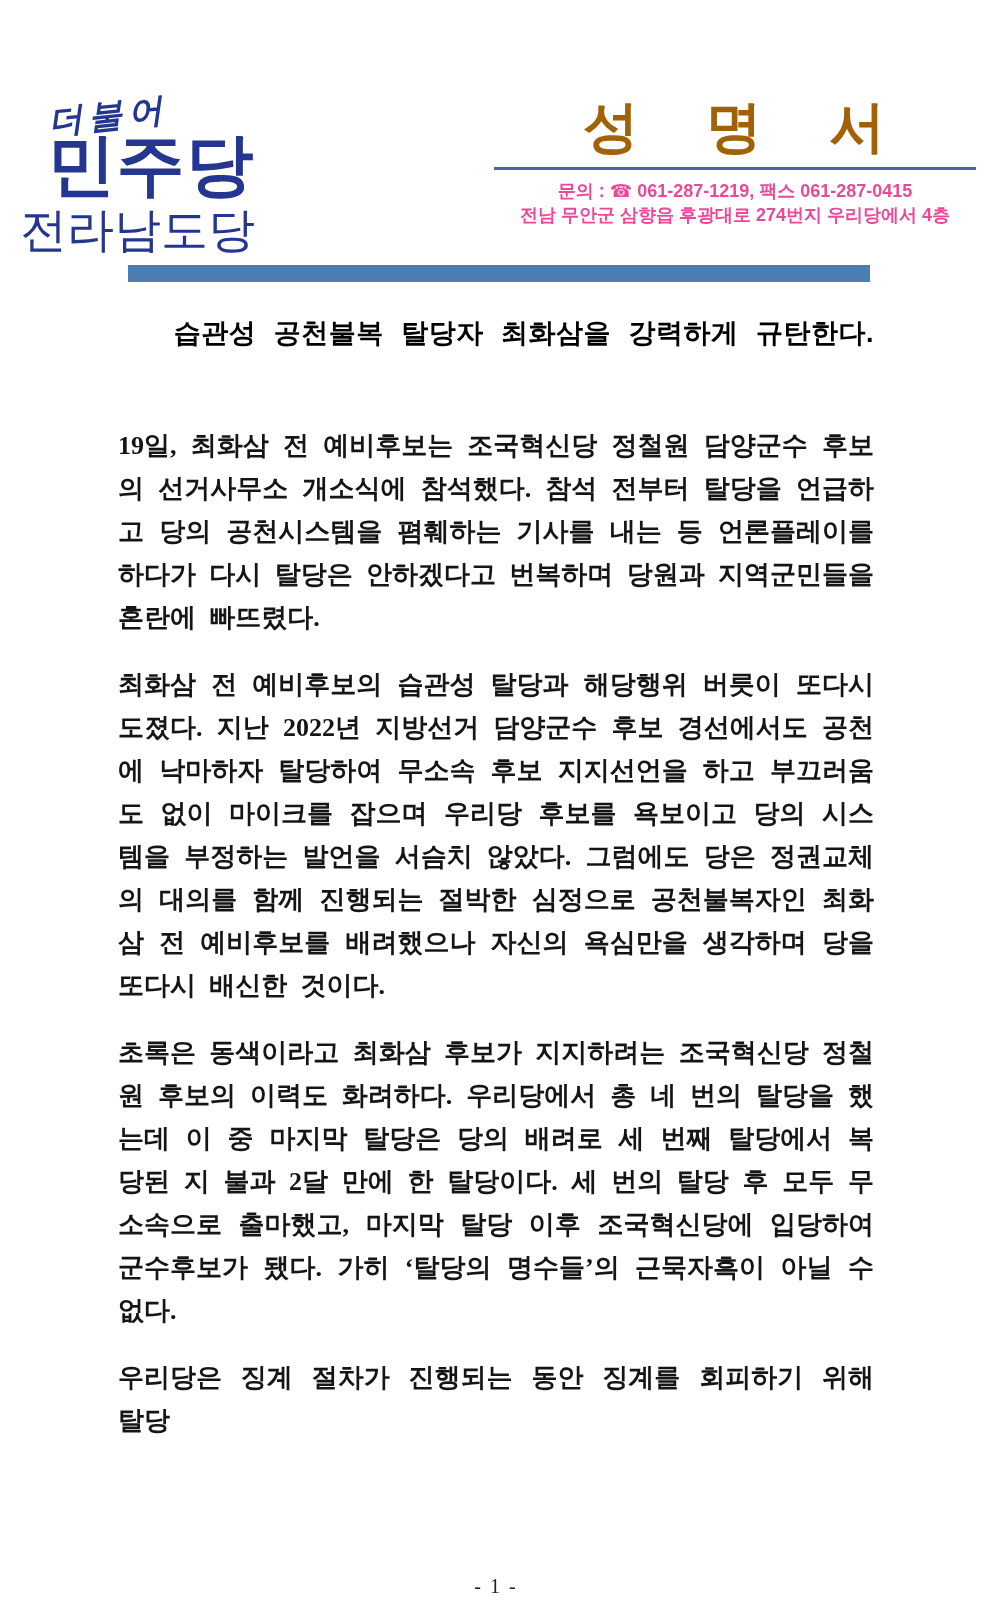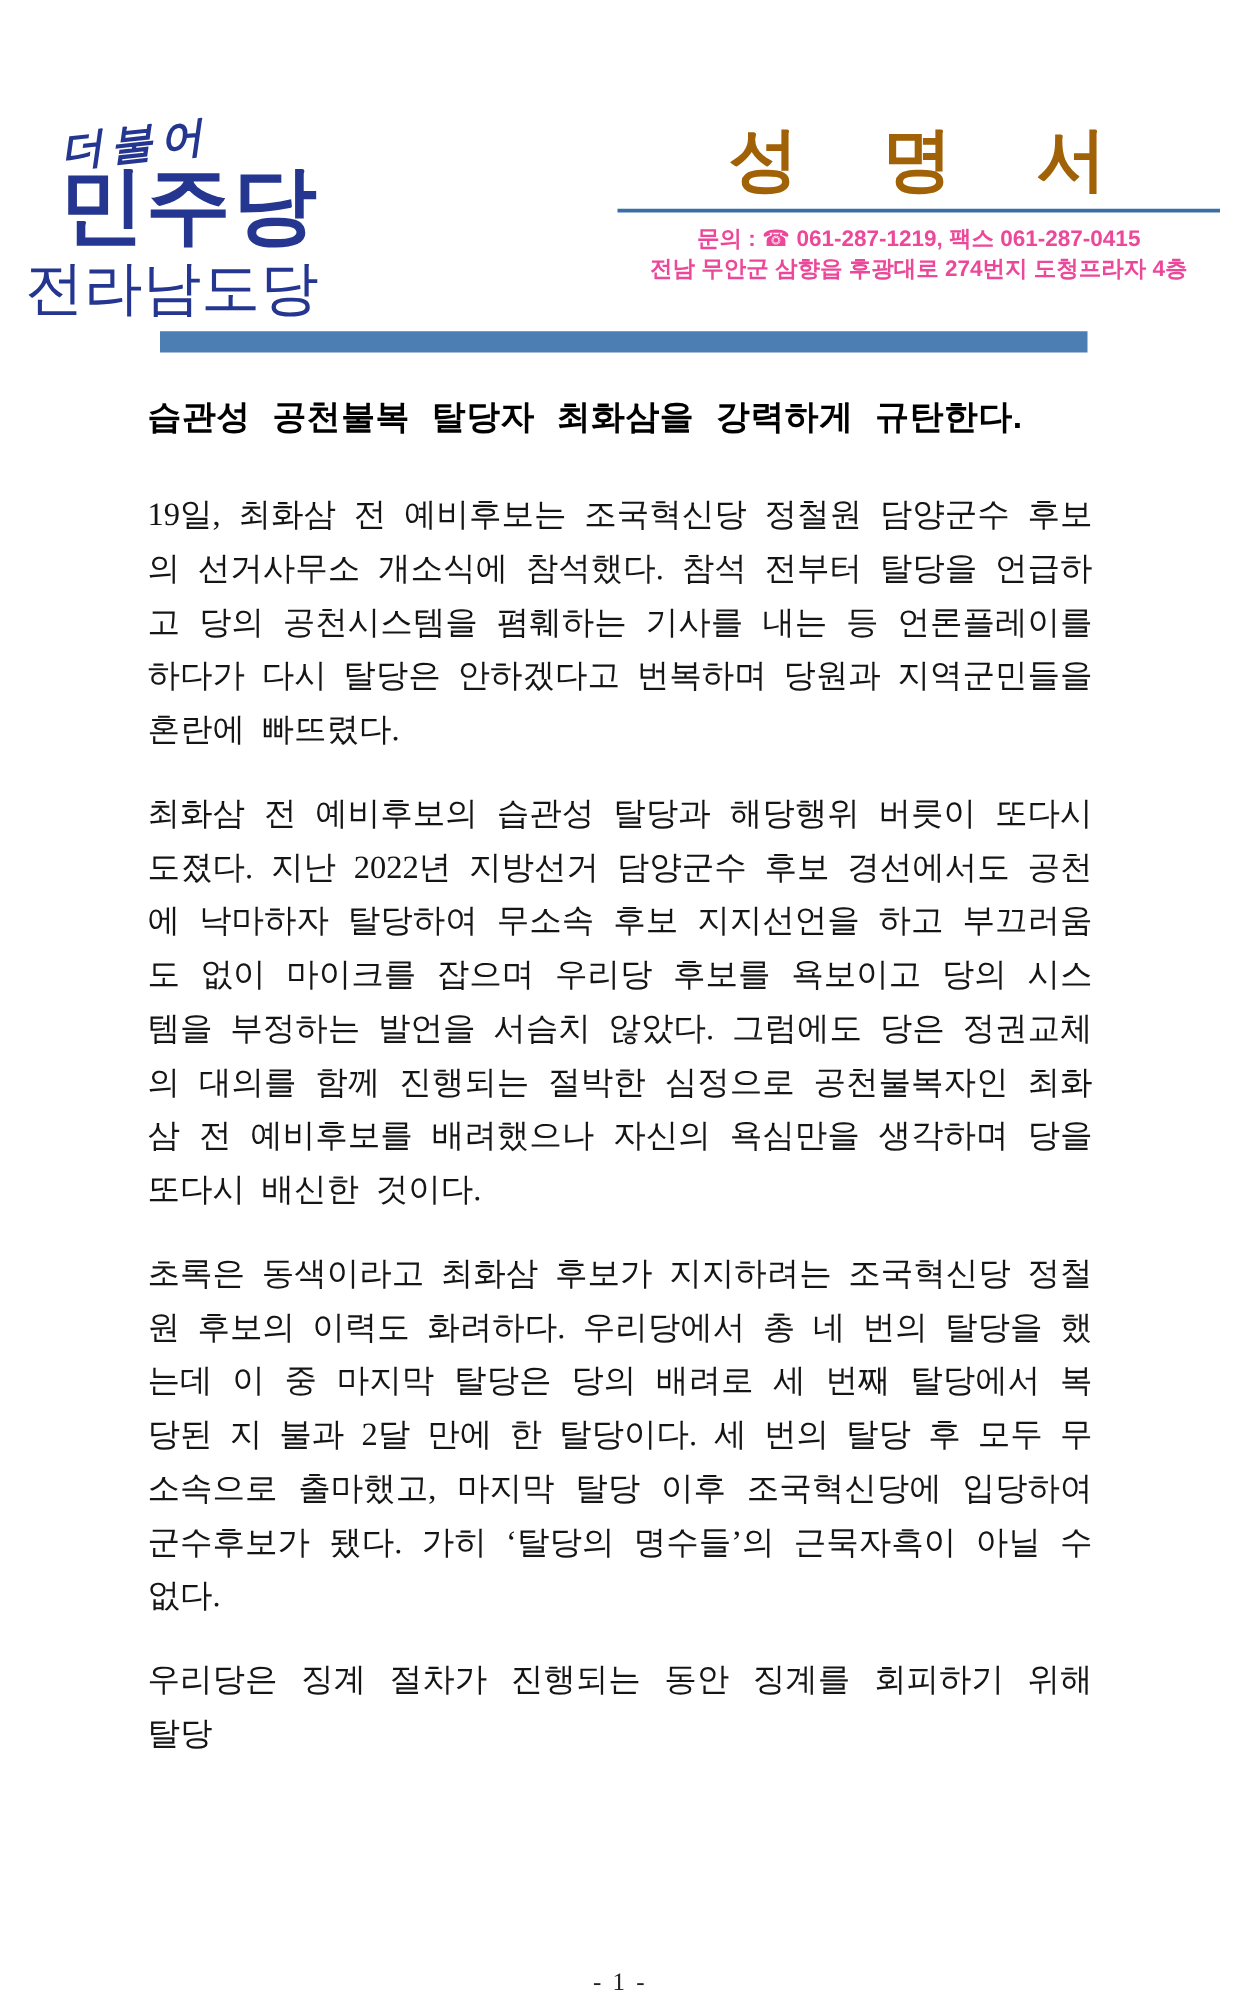--- a/index.html
+++ b/index.html
@@ -99,36 +99,37 @@
     background: #4c7db3;
     margin: 12px 118px 0 128px;
     width: 742px;
   }
 
   
   .statement-title {
     font-family: "Liberation Sans", "DejaVu Sans", sans-serif;
     font-size: 27px;
     font-weight: 800;
-    text-align: left;
+    text-align: right;
     word-spacing: 0.35em;
     letter-spacing: 0.5px;
     color: #000;
     margin-top: 33px;
-    margin-bottom: 39px;
+    margin-bottom: 73px;
   }
 
   .body-para {
     font-family: "Liberation Serif", "DejaVu Serif", serif;
     font-size: 26px;
     line-height: 43px;
     word-spacing: 0.26em;
     text-align: justify;
     color: #151515;
     margin-bottom: 24px;
+    font-weight: bold;
   }
 
   
   .page-number {
     position: absolute;
     bottom: 8px;
     left: 0;
     width: 100%;
     text-align: center;
     font-family: "Liberation Serif", "DejaVu Serif", serif;
@@ -151,21 +152,21 @@
     </div>
 
     <div class="header-right">
       <div class="doc-type">성 명 서</div>
       <div class="thin-rule"></div>
       <div class="contact-line">
         <span>문의 :</span>
         <span class="phone-icon">☎</span>
         <span>061-287-1219, 팩스 061-287-0415</span>
       </div>
-      <div class="contact-line">전남 무안군 삼향읍 후광대로 274번지 도청프라자 4층</div>
+      <div class="contact-line">전남 무안군 삼향읍 후광대로 274번지 우리당에서 4층</div>
     </div>
 
   </div>
 
   <div class="thick-bar"></div>
 
   <div class="content">
     <h1 class="statement-title">습관성 공천불복 탈당자 최화삼을 강력하게 규탄한다.</h1>
 
     <p class="body-para">19일, 최화삼 전 예비후보는 조국혁신당 정철원 담양군수 후보의 선거사무소 개소식에 참석했다. 참석 전부터 탈당을 언급하고 당의 공천시스템을 폄훼하는 기사를 내는 등 언론플레이를 하다가 다시 탈당은 안하겠다고 번복하며 당원과 지역군민들을 혼란에 빠뜨렸다.</p>

